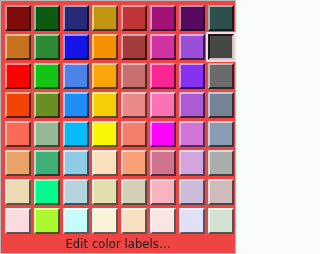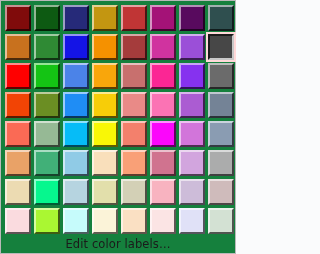--- a/index.html
+++ b/index.html
@@ -11,21 +11,21 @@
     height: 254px;
     background: #fafbfc;
     font-family: "DejaVu Sans", "Liberation Sans", sans-serif;
     overflow: hidden;
     position: relative;
   }
 
   #palette-popup {
     width: 236px;
     height: 254px;
-    background: #15803d;
+    background: #ef4444;
     border: 1px solid #b9b9b9;
     box-sizing: border-box;
     display: flex;
     flex-direction: column;
     align-items: center;
   }
 
   #color-grid {
     margin-top: 2px;
     display: grid;

